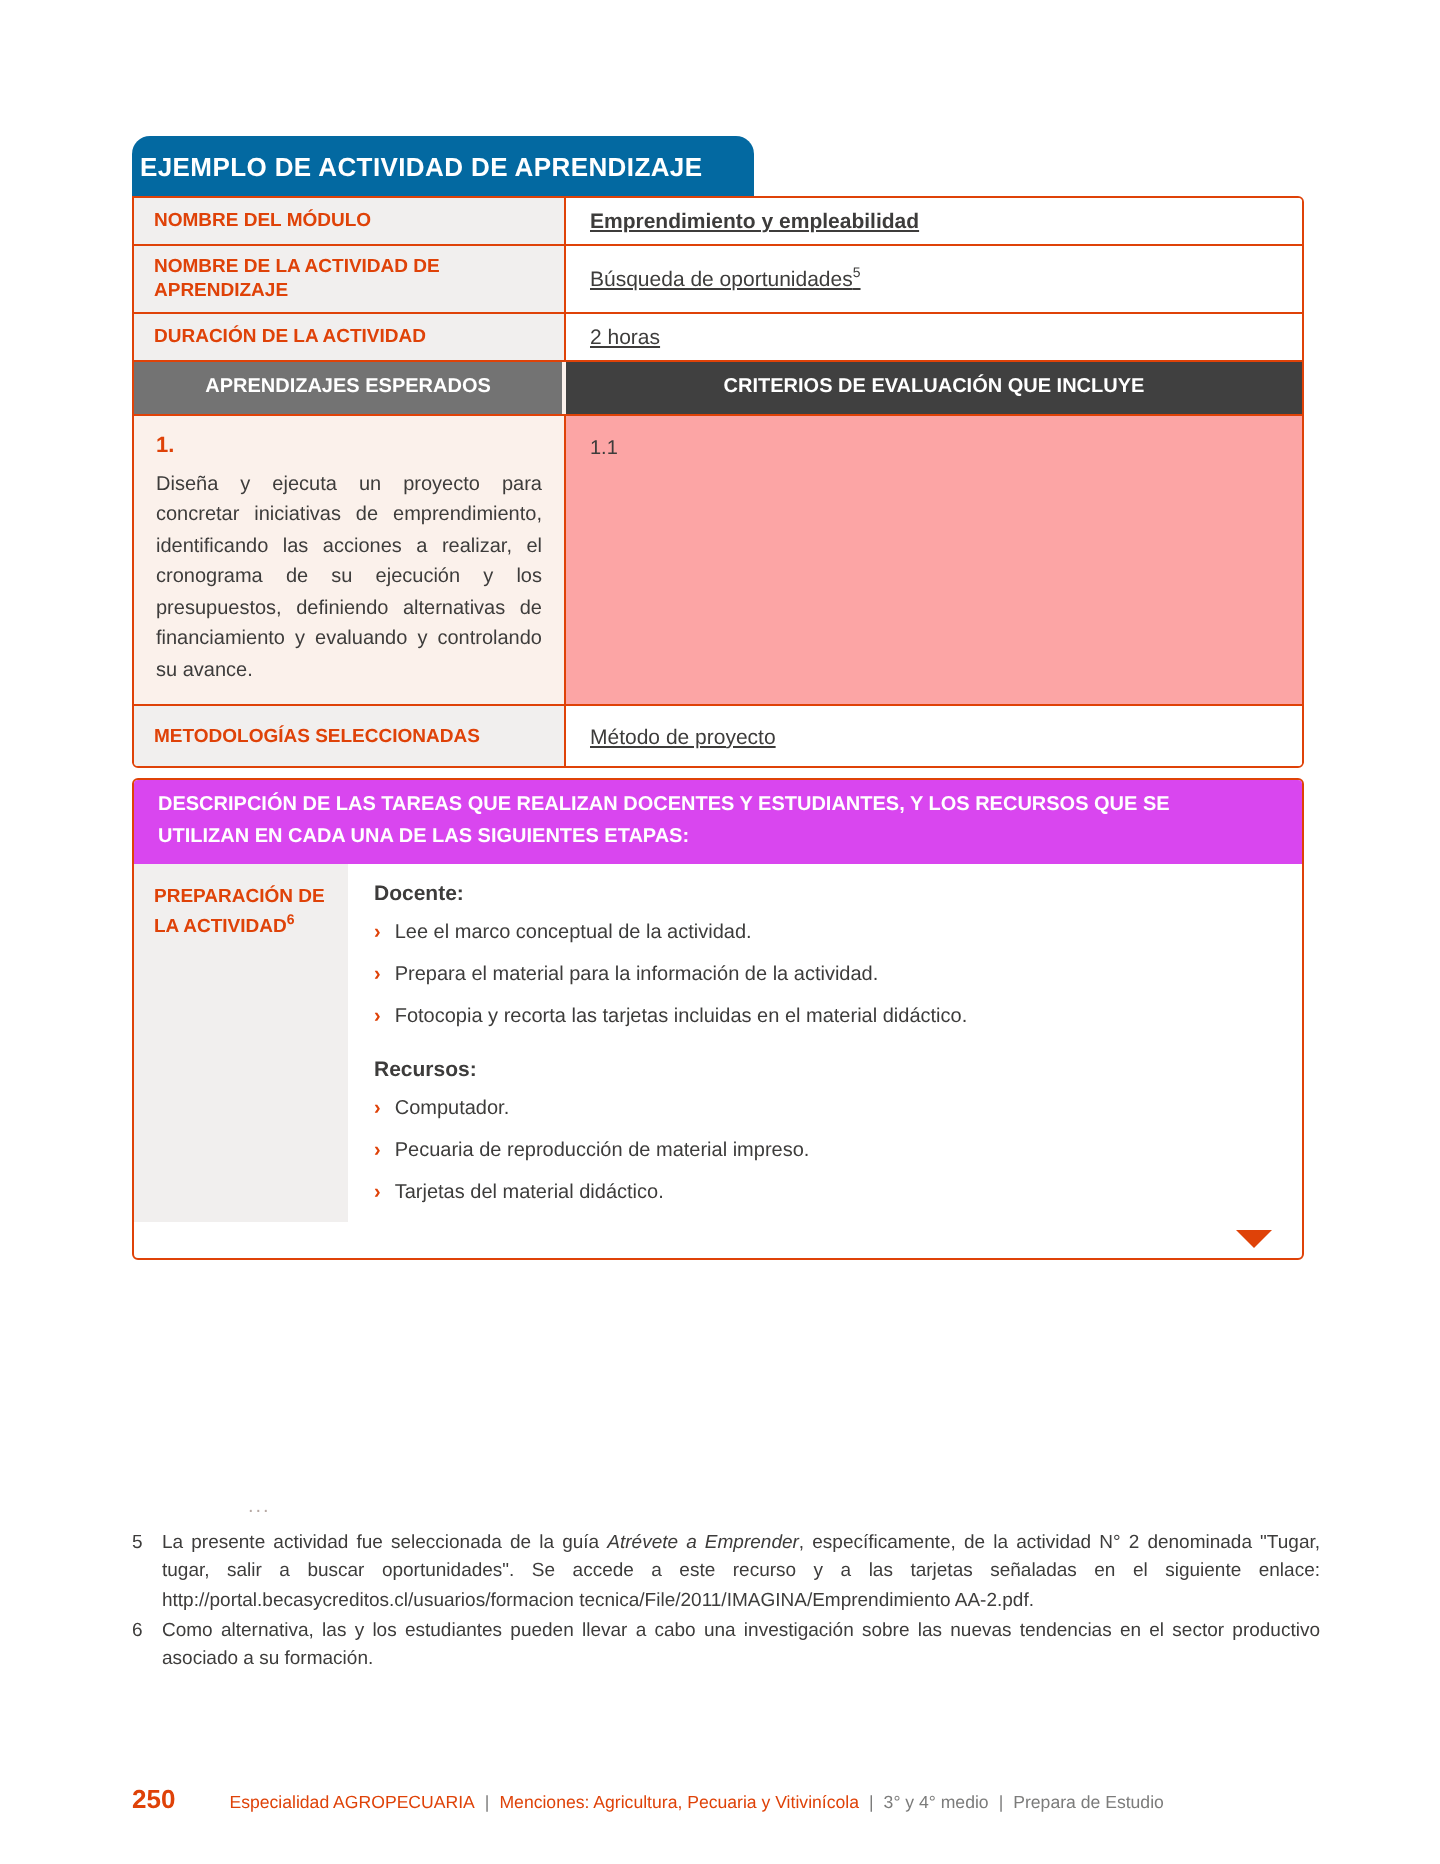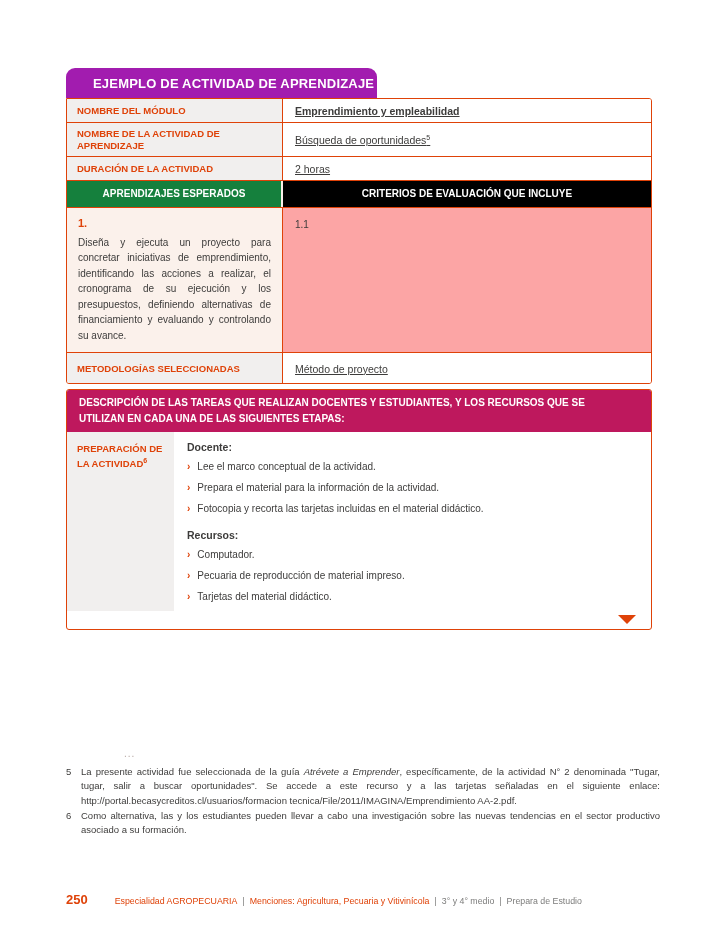--- a/index.html
+++ b/index.html
@@ -2,57 +2,57 @@
 <html><head>
 <meta charset="utf-8">
 <style>
   * { margin:0; padding:0; box-sizing:border-box; }
   html,body { width:720px; height:932px; background:#ffffff;
     font-family:"Liberation Sans", sans-serif; color:#3d3c3b; position:relative; }
 
   .content { position:absolute; left:66px; top:68px; width:586px; }
 
   
-  .tab { width:311px; height:30px; background:#a21caf; color:#fff;
+  .tab { width:311px; height:30px; background:#0369a1; color:#fff;
     border-radius:9px 9px 0 0; display:flex; align-items:center;
-    padding-left:27px; font-weight:bold; font-size:13px; letter-spacing:.2px; }
+    padding-left:4px; font-weight:bold; font-size:13px; letter-spacing:.2px; }
 
   
   .table1 { border:1.5px solid #df4208; border-radius:0 3px 3px 3px; overflow:hidden; background:#fff; }
   .row { display:grid; grid-template-columns:216px 1fr; border-top:1.2px solid #df4208; }
   .row:first-child { border-top:none; }
   .label-cell { background:#f1efee; color:#df4208; font-weight:bold; font-size:9.5px;
     padding:5px 8px 4px 10px; border-right:1.2px solid #df4208; display:flex; align-items:center;
     min-height:23px; line-height:1.25; }
   .value-cell { padding:5px 10px 4px 12px; font-size:10.5px; display:flex; align-items:center; background:#fff;text-decoration:underline; }
   .value-bold { font-weight:bold; }
   sup { font-size:7px; vertical-align:super; line-height:0; }
 
-  .hdr-left { background:#15803d; color:#fff; font-weight:bold; font-size:10px;
+  .hdr-left { background:#737373; color:#fff; font-weight:bold; font-size:10px;
     display:flex; align-items:center; justify-content:center; min-height:26px;
     border-right:2px solid #fbf1eb; text-align:center; }
-  .hdr-right { background:#000000; color:#fff; font-weight:bold; font-size:10px;
+  .hdr-right { background:#404040; color:#fff; font-weight:bold; font-size:10px;
     display:flex; align-items:center; justify-content:center; min-height:26px; text-align:center; }
 
   .row-content { min-height:139px; }
   .learning-cell { background:#fbf1eb; border-right:1.2px solid #df4208; padding:9px 11px; }
   .learn-num { color:#df4208; font-weight:bold; font-size:11px; margin-bottom:6px; }
   .learn-text { font-size:10px; line-height:1.55; text-align:justify; }
   .criteria-cell { background:#fca5a5; padding:9px 12px 9px 12px; display:flex; gap:7px; align-items:flex-start; }
   .crit-num { font-size:10px; line-height:1.55; }
   .crit-text { font-size:10px; line-height:1.55; text-align:justify; }
 
   .met-row .label-cell { min-height:30px; }
   .met-row .value-cell { min-height:30px; }
 
   .gap { height:5px; }
 
   
   .table2 { border:1.5px solid #df4208; border-radius:3px; overflow:hidden; position:relative; background:#fff; }
-  .banner { background:#be185d; color:#fff; font-weight:bold; font-size:10px;
+  .banner { background:#d946ef; color:#fff; font-weight:bold; font-size:10px;
     line-height:1.55; padding:5px 30px 6px 12px; }
   .stage { display:grid; grid-template-columns:107px 1fr; min-height:158px; padding-bottom:18px; }
   .stage-label { background:#f1efee; color:#df4208; font-weight:bold; font-size:9.5px;
     padding:10px 8px 10px 10px; line-height:1.5; }
   .stage-body { padding:9px 12px 0 13px; }
   .list-head { font-weight:bold; font-size:10.5px; margin-bottom:7px; }
   .task-list { list-style:none; }
   .task-list li { display:flex; gap:7px; margin-bottom:7px; font-size:10px; line-height:1.4; }
   .marker { color:#df4208; font-weight:bold; flex:0 0 auto; }
   .mt { margin-top:13px; }

